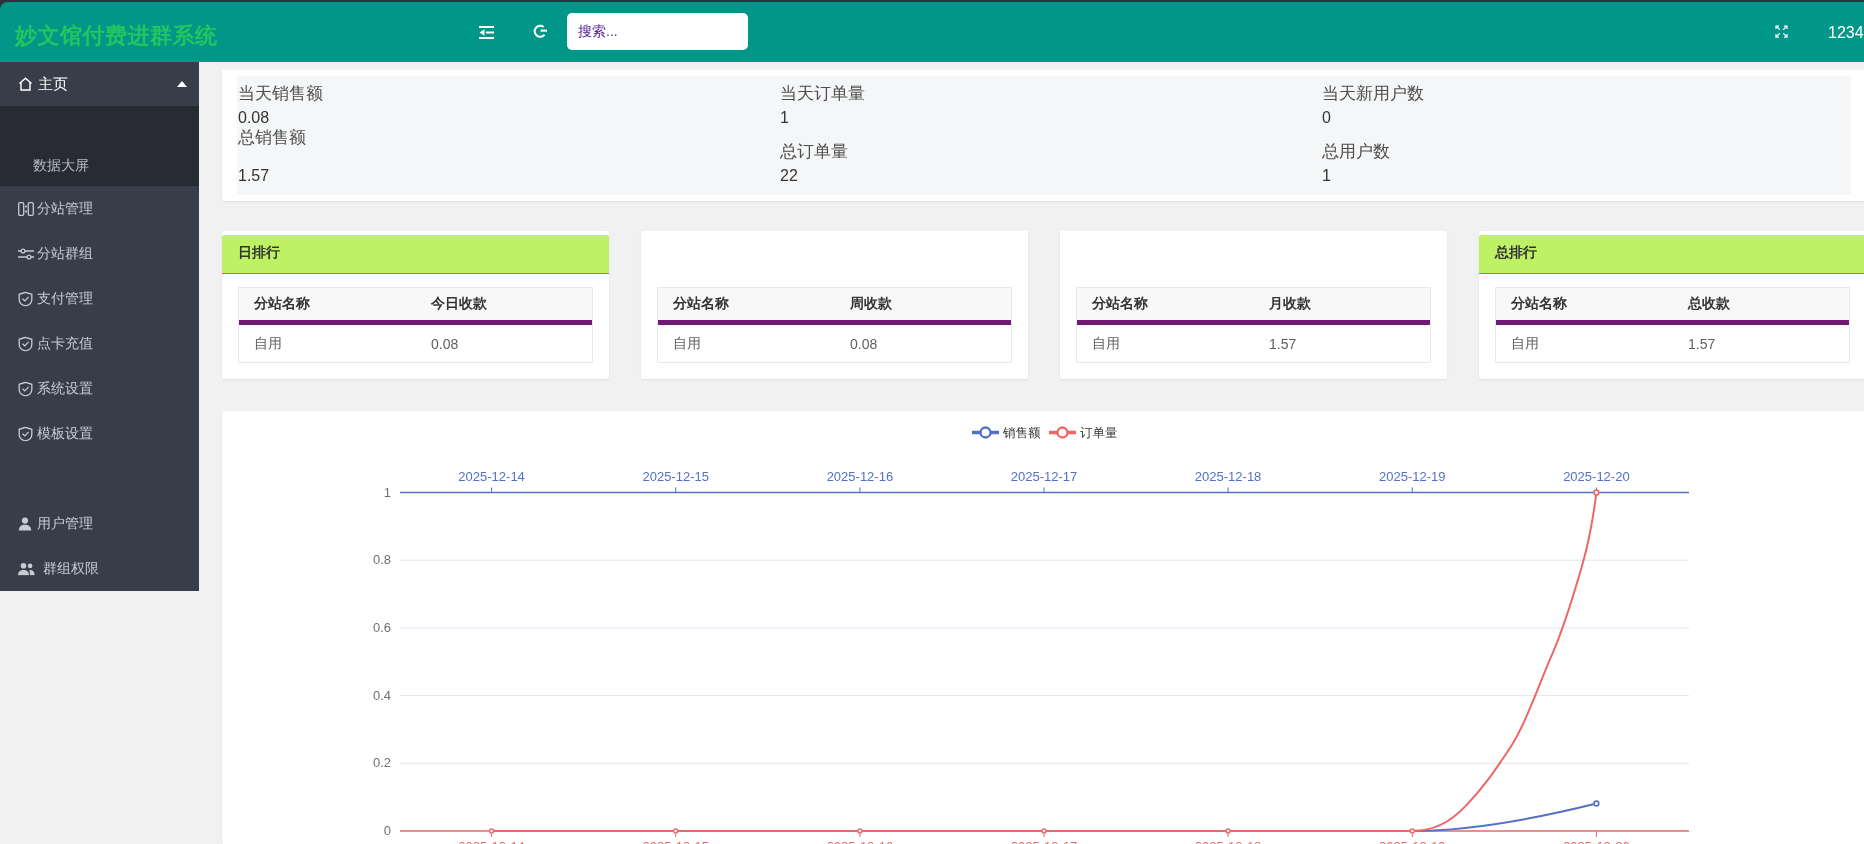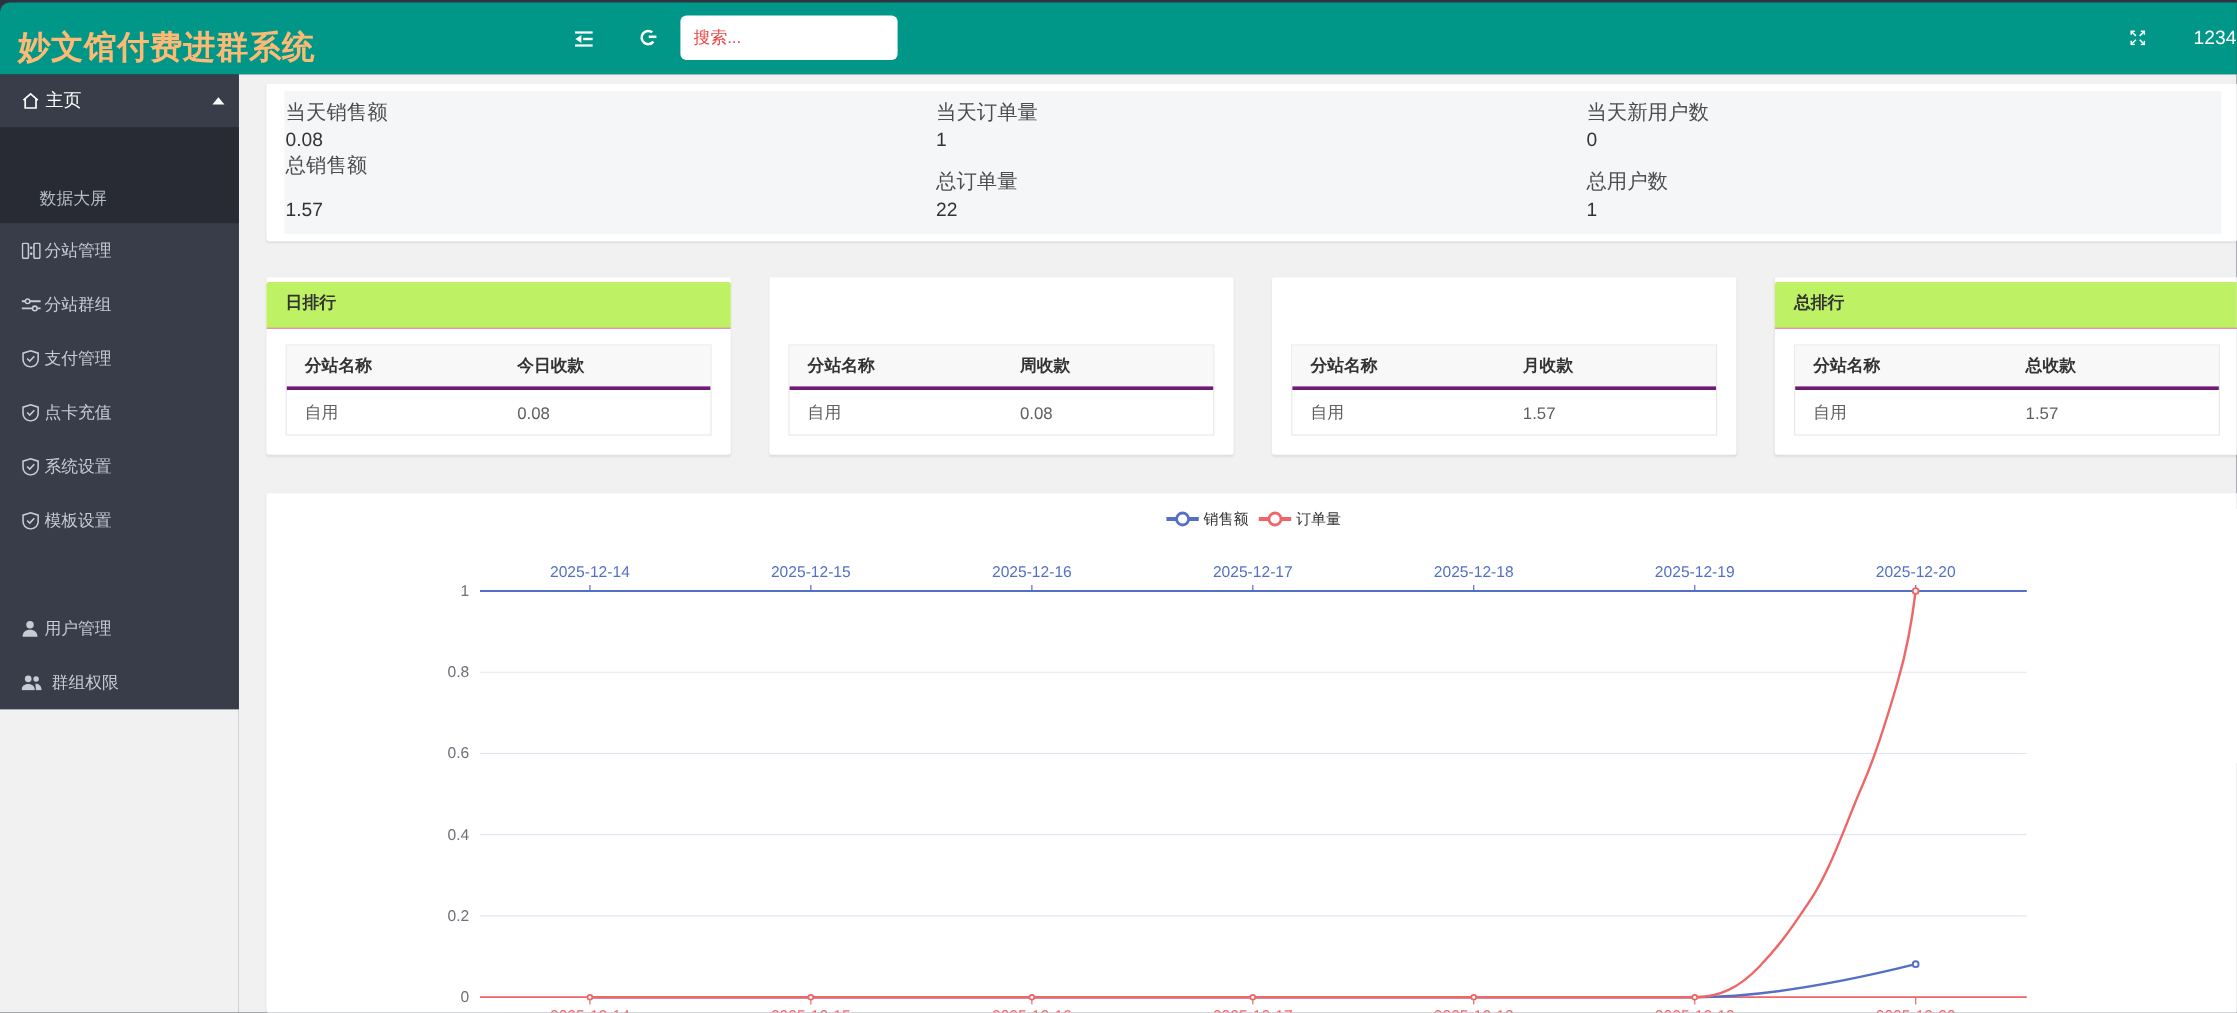--- a/index.html
+++ b/index.html
@@ -1,23 +1,23 @@
 <!DOCTYPE html>
 <html><head>
 <meta charset="utf-8">
 <style>
 * { margin:0; padding:0; box-sizing:border-box; }
 html,body { width:1864px; height:844px; overflow:hidden; font-family:"Liberation Sans", sans-serif; background:#2e3340; }
 #page { position:relative; width:1900px; height:844px; }
 .abs { position:absolute; }
 
 #hdr { left:0; top:2px; width:1900px; height:60px; background:#009688; border-top-left-radius:8px; }
-#title { left:15px; top:21px; font-size:27px; font-weight:bold; color:#fdba74; letter-spacing:0.5px; }
+#title { left:15px; top:21px; font-size:22px; font-weight:bold; color:#22c55e; letter-spacing:0.5px; }
 #search { left:567px; top:13px; width:181px; height:37px; background:#fff; border-radius:5px; }
-#search span { position:absolute; left:11px; top:10px; font-size:14px; color:#ef4444; }
+#search span { position:absolute; left:11px; top:10px; font-size:14px; color:#4c1d95; }
 #uname { left:1828px; top:24px; font-size:16px; color:#fff; white-space:nowrap; }
 
 #side { left:0; top:62px; width:199px; height:529px; background:#393d49; }
 #content-bg { left:199px; top:62px; width:1665px; height:782px; background:#f1f1f1; }
 #below-side { left:0; top:591px; width:199px; height:253px; background:#f1f1f1; }
 .mi { position:absolute; left:0; width:199px; color:#c6ccd4; font-size:14px; }
 .mi .txt { position:absolute; left:37px; top:50%; transform:translateY(-50%); }
 .mi svg { position:absolute; left:18px; top:50%; transform:translateY(-50%); }
 #mi-home { top:0; height:44px; color:#fff; font-size:15px; }
 #mi-home .txt { left:38px; }
@@ -29,21 +29,21 @@
 
 .card { position:absolute; background:#fff; border-radius:2px; box-shadow:0 1px 2px rgba(0,0,0,0.08); }
 #stats { left:222px; top:70px; width:1644px; height:131px; }
 #stats .panel { position:absolute; left:15px; top:6px; width:1614px; height:119px; background:#f5f6f7; }
 .stat-label { position:absolute; font-size:17px; color:#4d4d4d; }
 .stat-val { position:absolute; font-size:16px; color:#333; }
 .rank { top:231px; width:387px; height:148px; }
 .rank .hd { position:absolute; left:0; top:4px; width:100%; height:39px; background:#bef264; border-bottom:1px solid #ec4899; border-radius:2px 2px 0 0; }
 .rank .hd span { position:absolute; left:16px; top:9px; font-size:14px; font-weight:bold; color:#333; }
 .rtable { position:absolute; left:16px; top:56px; width:355px; height:76px; border:1px solid #e9e9e9; }
-.rtable .th { position:absolute; left:0; top:0; width:100%; height:37px; background:#f8f8f8; border-bottom:3px solid #701a75; }
+.rtable .th { position:absolute; left:0; top:0; width:100%; height:37px; background:#f8f8f8; border-bottom:5px solid #701a75; }
 .rtable .c1 { position:absolute; left:15px; top:50%; transform:translateY(-50%); }
 .rtable .c2 { position:absolute; left:192px; top:50%; transform:translateY(-50%); }
 .rtable .th span { font-size:14px; font-weight:bold; color:#333; }
 .rtable .tr { position:absolute; left:0; top:37px; width:100%; height:38px; }
 .rtable .tr span { font-size:14px; color:#5f5f5f; }
 #chartcard { left:222px; top:411px; width:1644px; height:433px; }
 </style>
 </head>
 <body>
 <div id="page">

